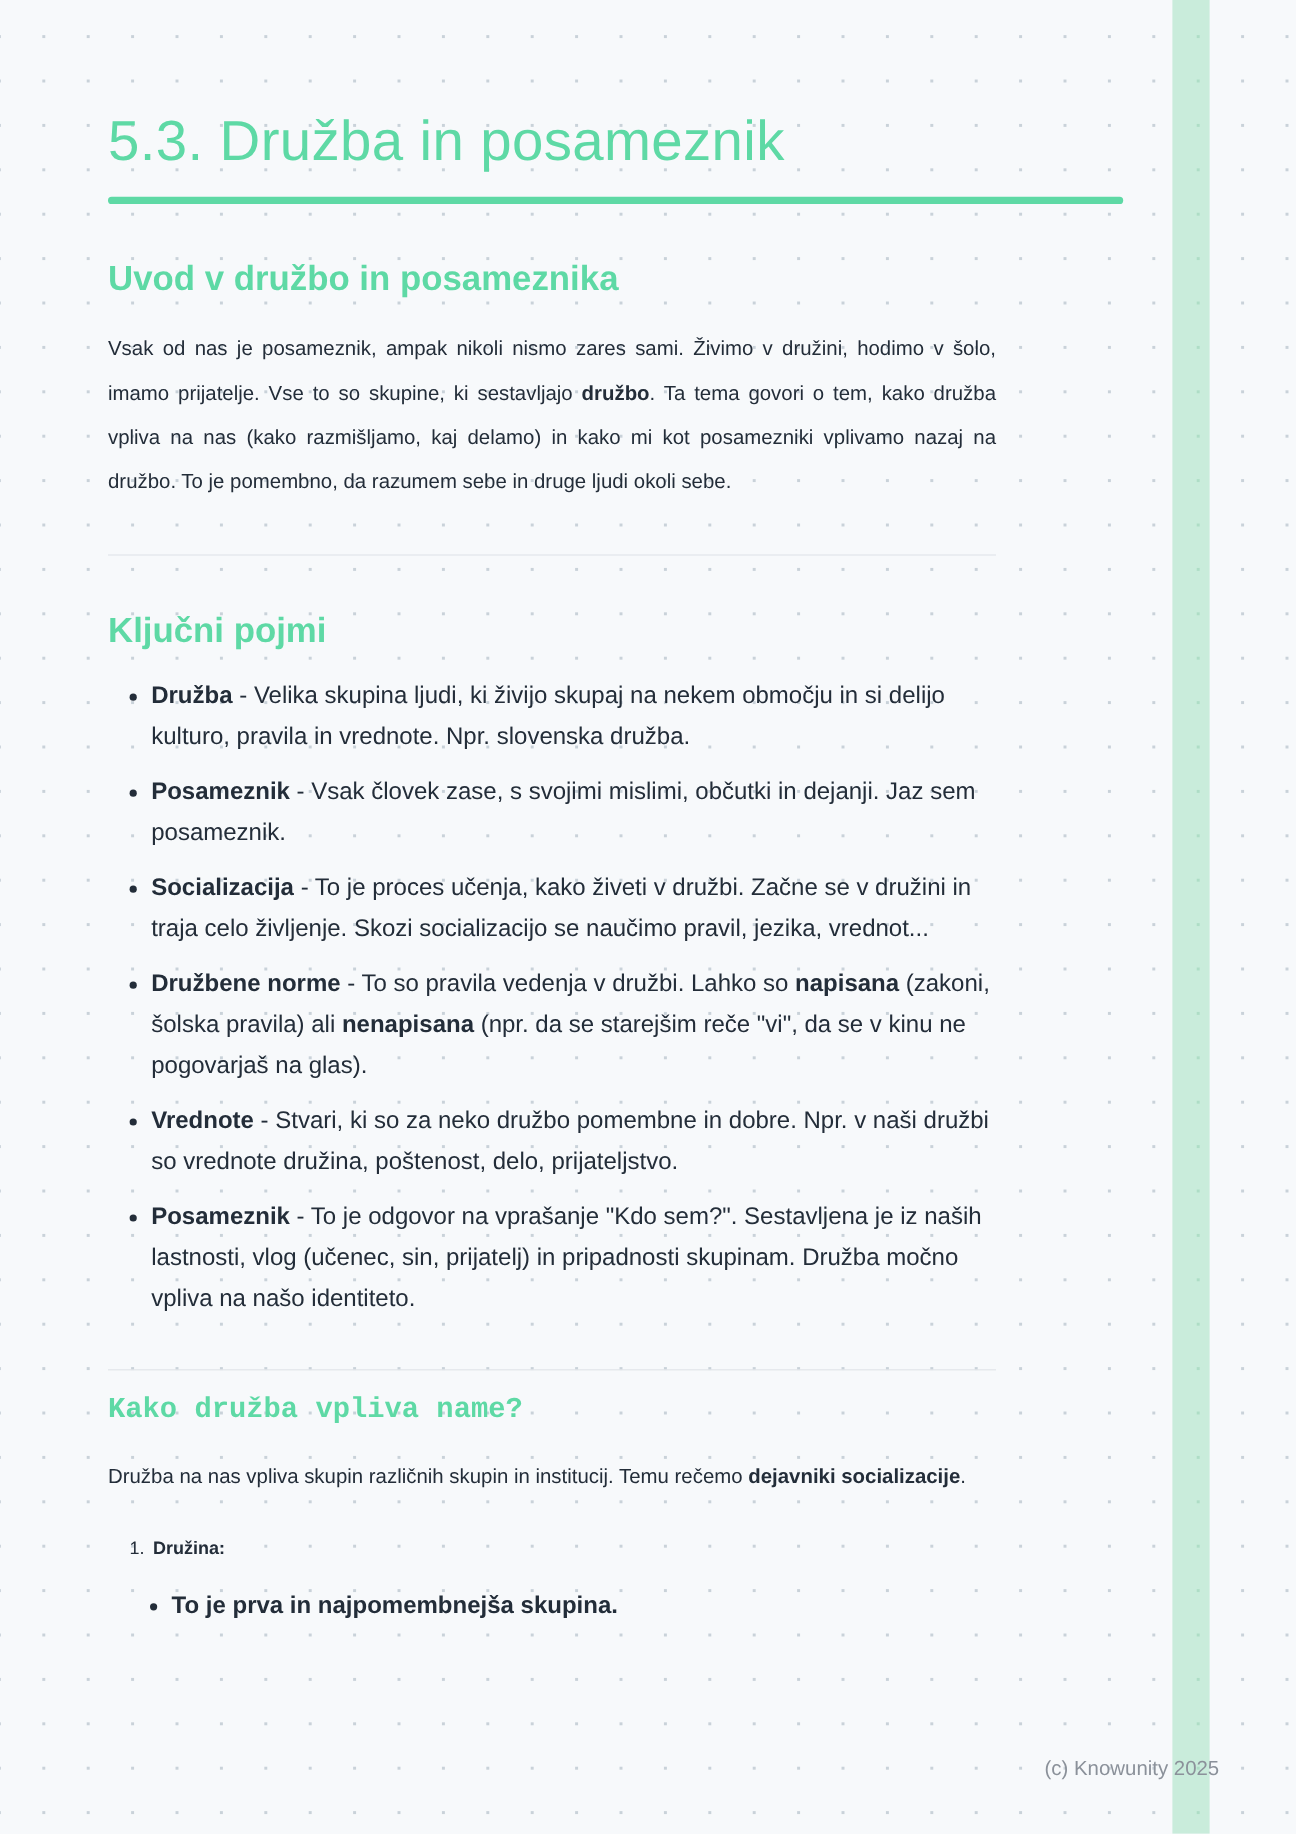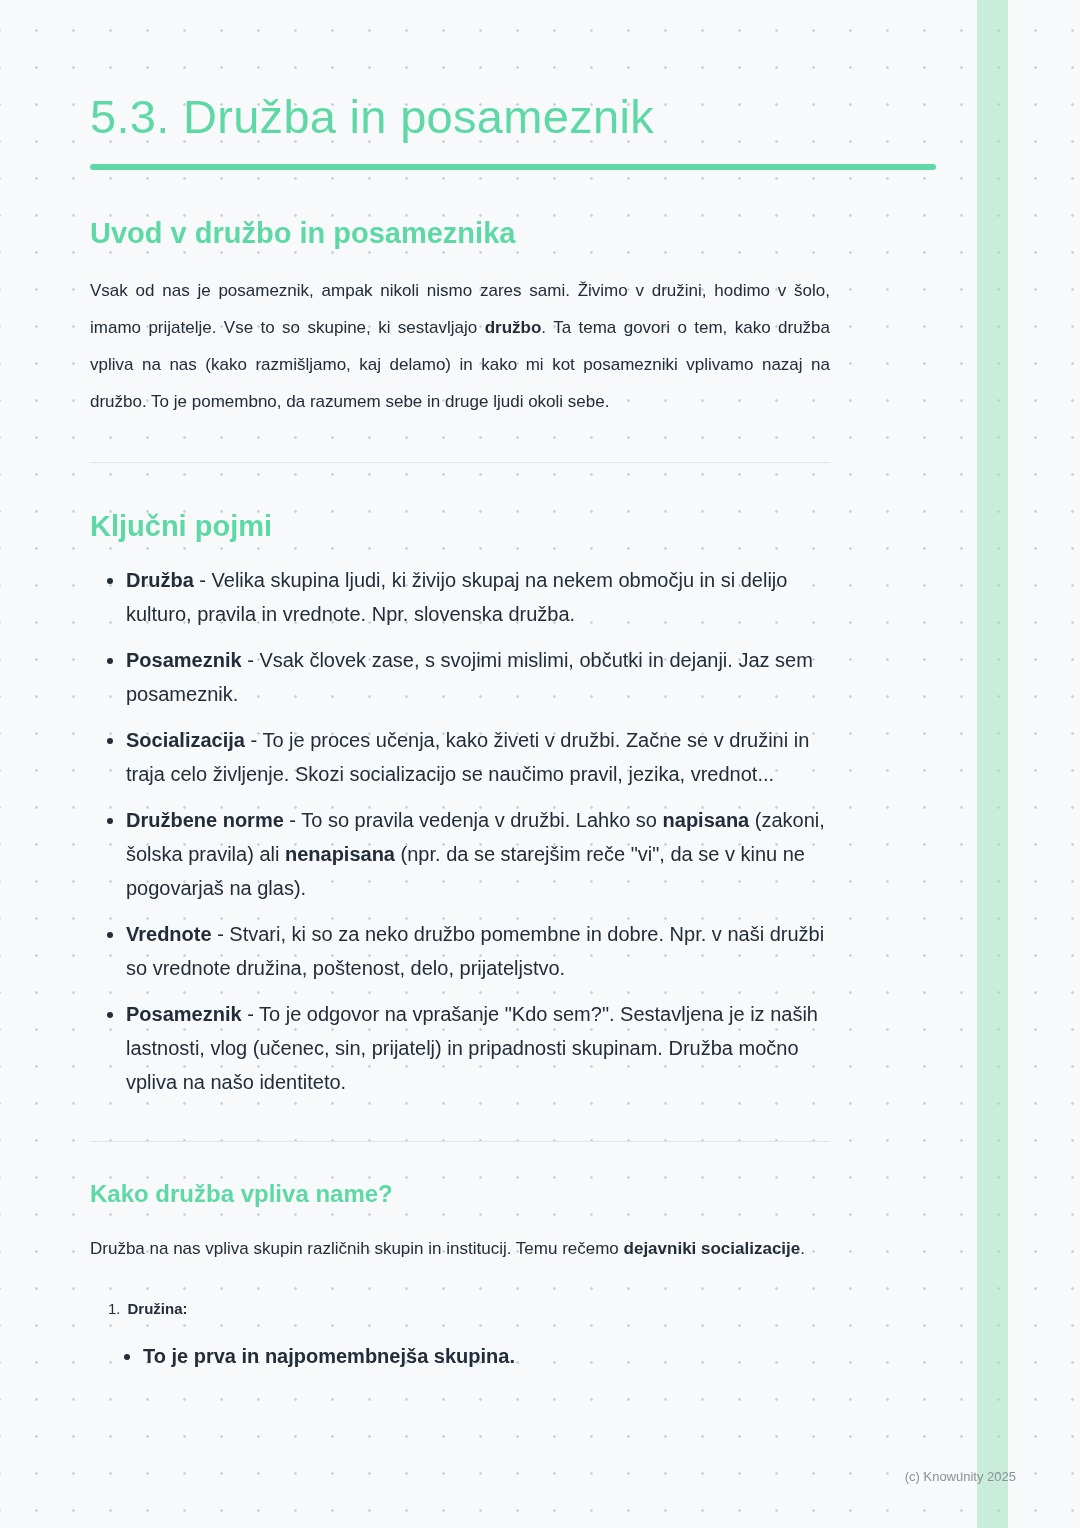--- a/index.html
+++ b/index.html
@@ -51,25 +51,26 @@
     background: var(--accent, #5ed9a5);
   }
   h2.sec {
     margin: 46px 0 0;
     font-size: 29px;
     line-height: 34px;
     font-weight: 800;
     color: var(--accent, #5ed9a5);
   }
   h3.sub {
-    margin: 38px 0 0;
+    margin: 20px 0 0;
     font-size: 24px;
     line-height: 28px;
     font-weight: 800;
     color: var(--accent, #5ed9a5);
+    font-family: Liberation Mono, monospace;
   }
   p.body {
     width: 740px;
     margin: 22px 0 0;
     font-size: 17px;
     line-height: 37px;
     text-align: justify;
   }
   b { font-weight: 700; }
   hr.divider {
@@ -102,21 +103,21 @@
   }
   ul.subbullets li {
     font-size: 20px;
     line-height: 30px;
     font-weight: bold;
   }
   .footer {
     position: absolute;
     right: 64px;
     bottom: 44px;
-    font-size: 13px;
+    font-size: 17px;
     color: var(--muted, #8b919a);
     z-index: 3;
   }
 </style>
 </head>
 <body>
 
 <div class="stripe"></div>
 
 <main class="content">

